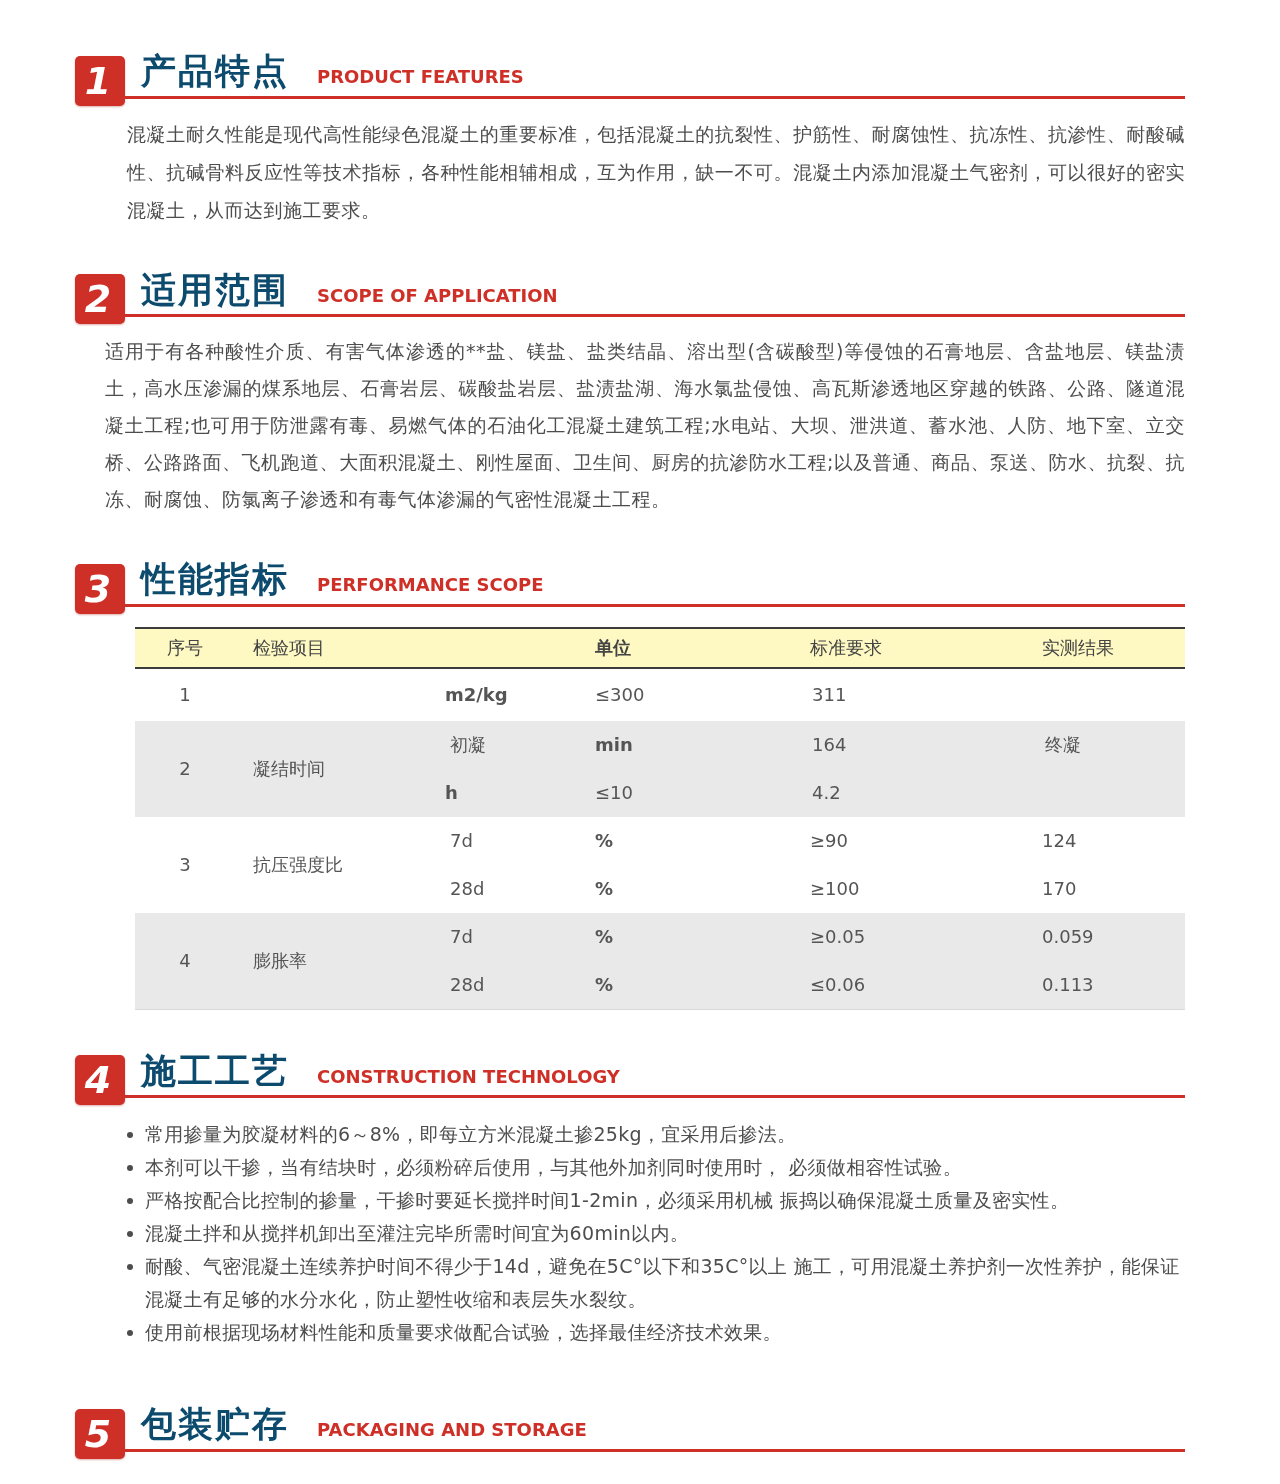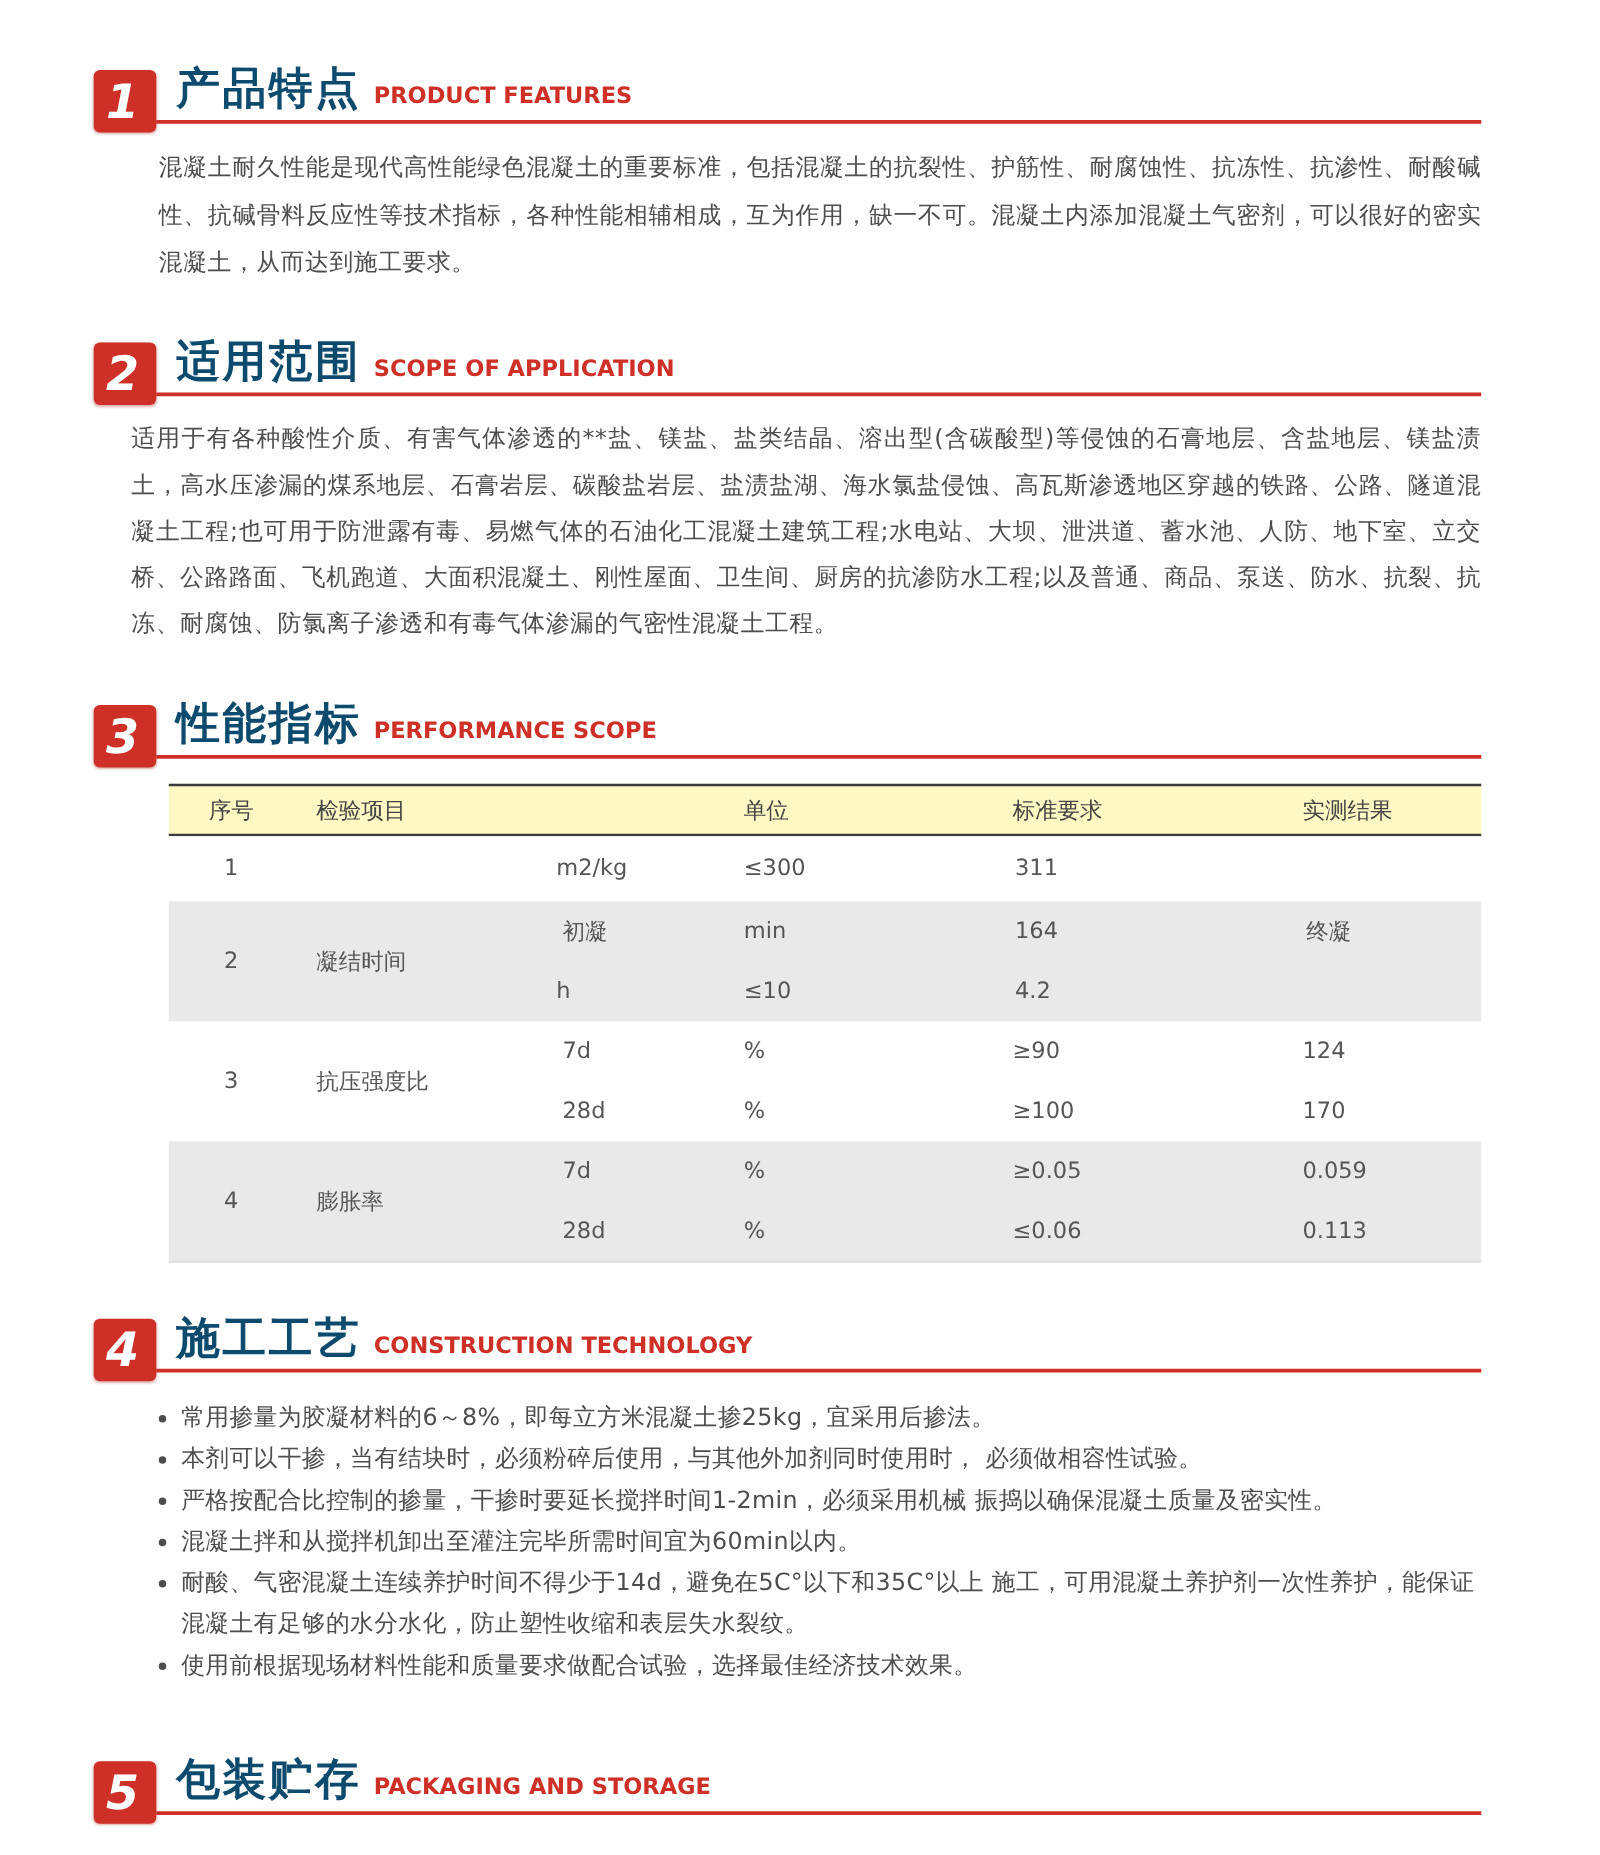--- a/index.html
+++ b/index.html
@@ -25,21 +25,21 @@
   }
   .sec-titlebar {
     flex:1; display:flex; align-items:baseline;
     border-bottom:3px solid #ce2f26; padding:0 0 5px 16px;
   }
   .sec-title {
     color:#0c4a6e; font-size:35px; font-weight:bold; letter-spacing:2px;
     line-height:1.1;
   }
   .sec-sub {
-    color:#ce2f26; font-size:18px; font-weight:bold; margin-left:10px;
+    color:#ce2f26; font-size:18px; font-weight:bold; margin-left:28px;
     letter-spacing:0; line-height:1.1;
   }
 
   
   .para {
     font-size:19px; line-height:38px; color:#4d4d4d;
     text-align:justify; letter-spacing:.5px;
   }
   .para-1 { margin:16px 0 0 52px; }
   .para-2 { margin:16px 0 0 30px; line-height:37px; }
@@ -52,21 +52,21 @@
   .t-grid { display:grid; grid-template-columns:100px 195px 150px 215px 230px 1fr; }
   .t-head {
     background:#fef9c3; height:42px;
     border-top:2px solid #3c3c3c; border-bottom:2px solid #3c3c3c;
     color:#444;
   }
   .c { display:flex; align-items:center; }
   .c1 { justify-content:center; }
   .c2 { padding-left:18px; }
   .c3 { padding-left:20px; }
-  .c4 { padding-left:15px; }
+  .c4 { padding-left:15px;font-weight:bold; }
   .c5 { padding-left:15px; }
   .c6 { padding-left:17px; }
   .t-single { height:52px; background:#ffffff; }
   .t-pair { grid-auto-rows:48px; }
   .t-pair .rowspan { grid-row:span 2; }
   .shaded { background:#e9e9e9; }
   .t-bottom { border-bottom:1px solid #d9d9d9; }
 
   
   .blist { margin:20px 0 0 52px; list-style:none; }

